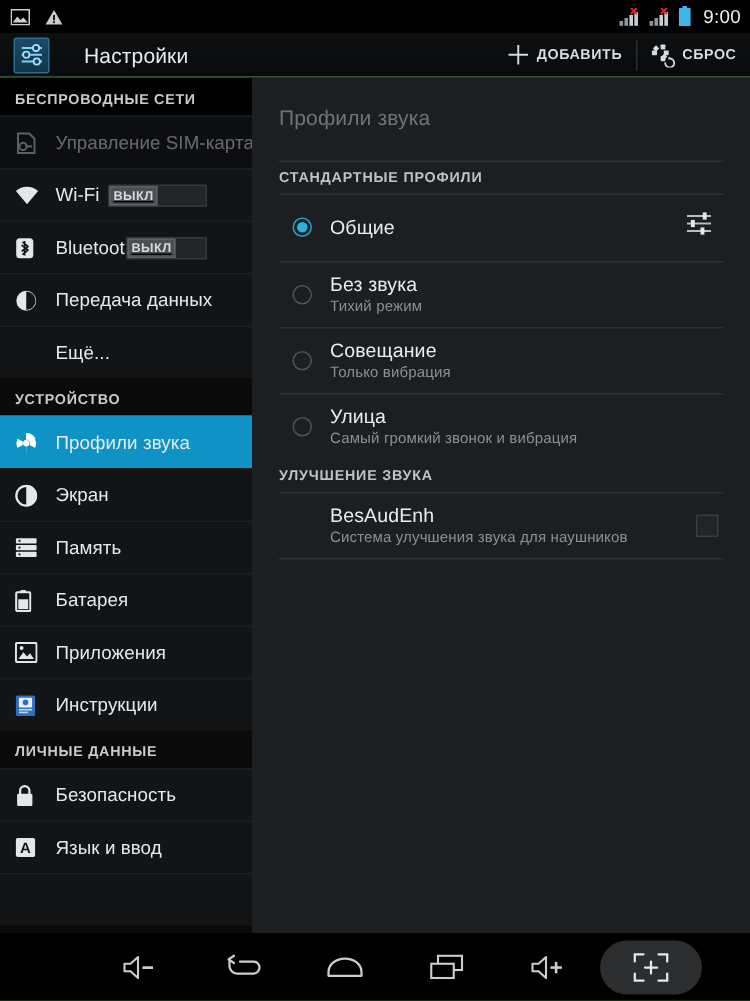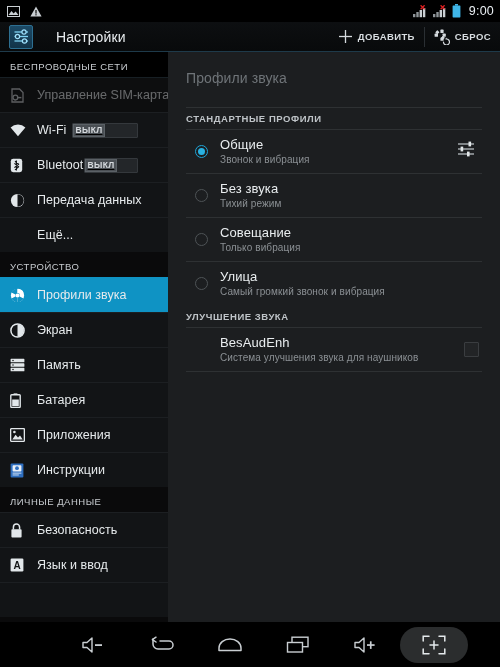--- a/index.html
+++ b/index.html
@@ -68,21 +68,21 @@
   .content { flex: 1; display: flex; min-height: 0; position: relative; }
 
   
   .sidebar {
     width: 168px; min-width: 168px;
     background: #0a0a0b;
     overflow: hidden;
     position: relative;
   }
   .sb-header {
-    color: #c8ccd0; font-size: 9.5px; font-weight: normal;
+    color: #c8ccd0; font-size: 9.5px; font-weight: bold;
     letter-spacing: .5px; text-transform: uppercase;
     padding: 9px 0 5px 10px;
     background: #000;
   }
   .sb-header.dev { background: #0a0a0b; }
   .sb-item {
     height: 35px;
     display: flex; align-items: center;
     padding-left: 10px;
     border-top: 1px solid #1c1f22;
@@ -435,21 +435,20 @@
     <div class="main">
 
       <div class="main-title">Профили звука</div>
 
       <div class="sec-head">СТАНДАРТНЫЕ ПРОФИЛИ</div>
 
       <div class="row">
         <span class="radio on"></span>
         <span class="row-text">
           <span class="row-title" style="display:block">Общие</span>
-          <span class="row-sub" style="display:block">Звонок и вибрация</span>
         </span>
         <span class="row-right">
           <span class="eqbtn">
             <svg width="20" height="18" viewBox="0 0 20 18">
               <line x1="2" y1="4" x2="18" y2="4" stroke="#b9bec2" stroke-width="1.3"></line>
               <line x1="2" y1="9" x2="18" y2="9" stroke="#b9bec2" stroke-width="1.3"></line>
               <line x1="2" y1="14" x2="18" y2="14" stroke="#b9bec2" stroke-width="1.3"></line>
               <rect x="12.5" y="1.6" width="2.6" height="4.8" fill="#e3e8ea"></rect>
               <rect x="4.6" y="6.6" width="2.6" height="4.8" fill="#e3e8ea"></rect>
               <rect x="11" y="11.6" width="2.6" height="4.8" fill="#e3e8ea"></rect>

